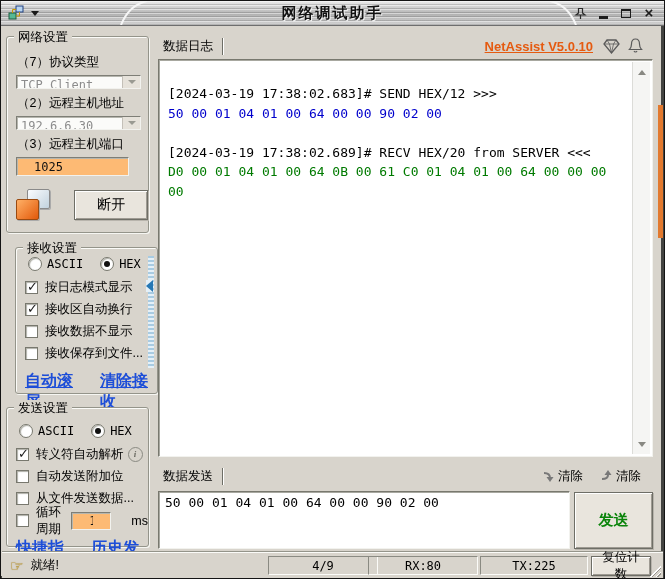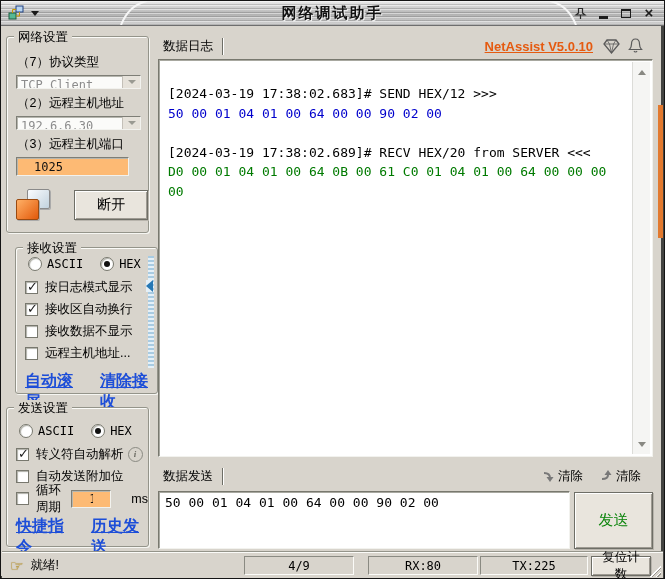--- a/index.html
+++ b/index.html
@@ -74,29 +74,29 @@
   .scrollbar{position:absolute;top:2px;right:2px;bottom:2px;width:17px;background:#f5f5f3;border-left:1px solid #dcdcd8}
   .sb-arrow{position:absolute;left:0;width:17px;height:16px;display:flex;align-items:center;justify-content:center;cursor:pointer}
   .sb-up{top:2px}.sb-down{bottom:2px}
   .tri-up{width:0;height:0;border-left:4px solid transparent;border-right:4px solid transparent;border-bottom:5px solid #888882}
   .tri-down{width:0;height:0;border-left:4px solid transparent;border-right:4px solid transparent;border-top:5px solid #888882}
 
   .clear-ctl{display:flex;align-items:center;gap:3px;cursor:pointer;margin-left:16px}
   .clear-label{font-size:12.5px}
 
   .send-input{position:absolute;left:157px;top:490px;width:412px;height:58px;background:#fff;border:1px solid;border-color:#78786e #f2f2ee #f2f2ee #78786e;box-shadow:inset 1px 1px 0 #a8a8a0;box-sizing:border-box;font-family:"DejaVu Sans Mono","Liberation Mono",monospace;font-size:13px;padding:3px 6px;cursor:text}
-  .send-btn{position:absolute;left:573px;top:491px;width:79px;height:57px;font-size:15px;font-weight:normal;color:#0a840a}
+  .send-btn{position:absolute;left:573px;top:491px;width:79px;height:57px;font-size:15px;font-weight:bold;color:#0a840a}
 
   
   .statusbar{position:absolute;left:1px;right:1px;top:551px;height:26px;background:#d8d4cc;border-top:1px solid #fbfbf8;box-shadow:0 -1px 0 #94948a}
   .status-left{position:absolute;left:8px;top:4px;display:flex;align-items:center;gap:7px}
   .hand-icon{font-size:15px;color:#c8a232;text-shadow:0 0 1px #806010;line-height:14px}
   .status-text{font-size:12.5px}
   .sb-cell{position:absolute;top:3px;height:19px;border:1px solid;border-color:#8a8a82 #fbfbf8 #fbfbf8 #8a8a82;box-sizing:border-box;display:flex;align-items:center;justify-content:center;font-family:"DejaVu Sans Mono","Liberation Mono",monospace;font-size:12px}
-  .cell-1{left:242px;width:110px}
+  .cell-1{left:266px;width:110px}
   .cell-2{left:366px;width:110px}
   .cell-3{left:478px;width:108px}
   .reset-btn{position:absolute;left:589px;top:3px;width:60px;height:20px;font-size:12.5px}
   .grip{position:absolute;right:2px;bottom:2px;width:13px;height:13px;background:repeating-linear-gradient(-45deg,transparent 0 2px,#98948c 2px 3px,#fff 3px 4px);clip-path:polygon(100% 0,100% 100%,0 100%)}
 
   .orange-strip{position:absolute;right:1px;top:104px;width:5px;height:133px;background:#e2792e}
 </style>
 </head>
 <body>
 
@@ -177,21 +177,21 @@
     <div class="opt-row">
       <span class="checkbox checked"></span>
       <span class="opt-label">接收区自动换行</span>
     </div>
     <div class="opt-row">
       <span class="checkbox"></span>
       <span class="opt-label">接收数据不显示</span>
     </div>
     <div class="opt-row">
       <span class="checkbox"></span>
-      <span class="opt-label">远程主机地址...</span>
+      <span class="opt-label">接收保存到文件...</span>
     </div>
     <div class="link-row">
       <span class="link">自动滚屏</span>
       <span class="link">清除接收</span>
     </div>
   </div>
 
   <div class="group g-send">
     <span class="group-title">发送设置</span>
     <div class="opt-row radio-row">
@@ -201,20 +201,24 @@
       <span class="radio-label">HEX</span>
     </div>
     <div class="opt-row">
       <span class="checkbox checked"></span>
       <span class="opt-label">转义符自动解析</span>
       <span class="info-icon">i</span>
     </div>
     <div class="opt-row">
       <span class="checkbox"></span>
       <span class="opt-label">自动发送附加位</span>
+    </div>
+    <div class="opt-row">
+      <span class="checkbox"></span>
+      <span class="opt-label">从文件发送数据...</span>
     </div>
     <div class="opt-row">
       <span class="checkbox"></span>
       <span class="opt-label">循环周期</span>
       <input class="text-field cycle-input" value="1000" style="">
       <span class="opt-label">ms</span>
     </div>
     <div class="link-row">
       <span class="link">快捷指令</span>
       <span class="link">历史发送</span>

